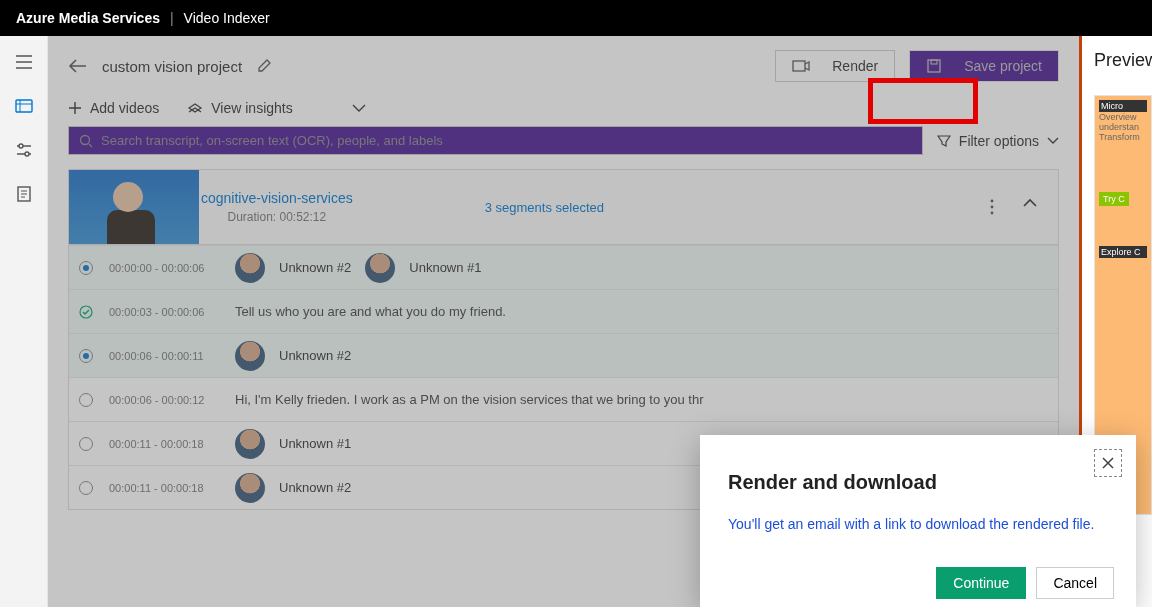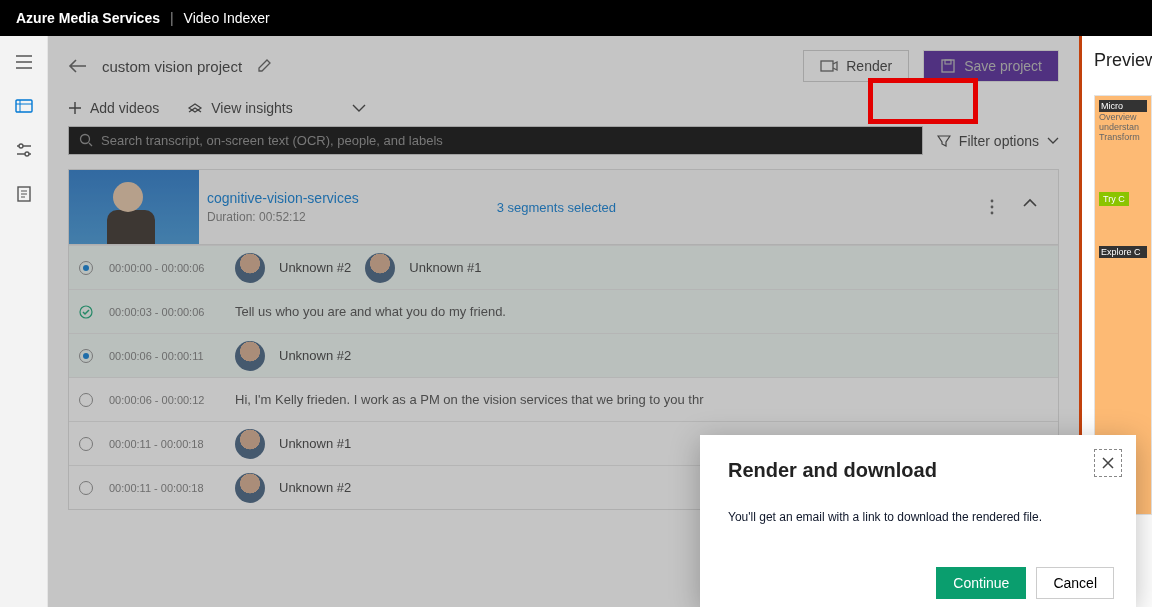--- a/index.html
+++ b/index.html
@@ -18,38 +18,38 @@
 
   .main-col { flex: 1; min-width: 0; display: flex; flex-direction: column; border-right: 3px solid #c2410c; position: relative; }
   .dim-overlay { position: absolute; inset: 0; background: rgba(90,90,90,0.35); pointer-events: none; z-index: 5; }
 
   .title-row { display: flex; align-items: center; padding: 14px 20px 12px 20px; gap: 14px; }
   .title-row .back { color: #555; cursor: pointer; }
   .title-row .proj-title { font-size: 15px; color: #333; }
   .title-row .edit-ic { color: #555; cursor: pointer; }
 
   .title-actions { margin-left: auto; display: flex; gap: 14px; align-items: center; }
-  .btn { display: inline-flex; align-items: center; gap: 8px; padding: 7px 16px; font-size: 14px; border: 1px solid #ccc; background: #fff; cursor: pointer; color: #333; }
+  .btn { display: inline-flex; align-items: center; gap: 22px; padding: 7px 16px; font-size: 14px; border: 1px solid #ccc; background: #fff; cursor: pointer; color: #333; }
   .btn.disabled { background: #4c1d95; color: #bbb; border-color: #e3e3e3; }
   .render-highlight { position: absolute; border: 5px solid #e30000; z-index: 6; pointer-events: none; }
 
   .toolbar-row { display: flex; align-items: center; padding: 6px 20px 10px 20px; gap: 28px; color: #333; font-size: 14px; }
   .tool-item { display: inline-flex; align-items: center; gap: 8px; cursor: pointer; }
 
   .search-row { display: flex; align-items: center; padding: 0 20px 14px 20px; gap: 14px; }
-  .search-box { flex: 1; border: 1px solid #c8c8c8; display: flex; padding: 6px 10px; font-size: 13px; color: #888; background: #000000; }
+  .search-box { flex: 1; border: 1px solid #c8c8c8; display: flex; align-items: center; padding: 6px 10px; font-size: 13px; color: #888; background: #4c1d95; }
   .search-box svg { margin-right: 8px; }
   .filter-opt { display: inline-flex; align-items: center; gap: 8px; color: #333; font-size: 14px; cursor: pointer; }
 
   .video-panel { margin: 0 20px; border: none; }
   .video-header { display: flex; align-items: center; border: 1px solid #ddd; background: #fafafa; }
   .video-thumb { width: 130px; height: 74px; background: linear-gradient(180deg,#1e73c8,#3892d6); position: relative; }
   .video-thumb::after { content:""; position:absolute; left:44px; top:12px; width:30px; height:30px; border-radius:50%; background:#e9c7a6; }
   .video-thumb::before { content:""; position:absolute; left:38px; top:40px; width:48px; height:34px; border-radius:10px 10px 0 0; background:#2e2520; }
-  .video-meta { padding: 10px 8px; }
+  .video-meta { padding: 10px 2px; text-align: center; }
   .video-name { color: #0078d4; font-size: 14px; }
   .video-dur { color: #777; font-size: 12px; margin-top: 4px; }
   .segments-sel { color: #0078d4; font-size: 13px; margin-left: 130px; }
   .vh-actions { margin-left: auto; display: flex; gap: 28px; padding-right: 20px; color: #555; }
 
   .segment-list { border: 1px solid #ddd; border-top: none; }
   .seg-row { display: flex; align-items: center; min-height: 44px; padding: 6px 10px; border-top: 1px solid #e6e6e6; gap: 16px; font-size: 13px; color: #444; background: #fff; }
   .seg-row.selected { background: #eef7f3; }
   .seg-row .radio { width: 14px; height: 14px; border: 1px solid #888; border-radius: 50%; flex-shrink: 0; display:flex; align-items:center; justify-content:center; }
   .seg-row .radio.filled::after { content:""; width:6px; height:6px; border-radius:50%; background:#0078d4; }
@@ -58,24 +58,24 @@
   .seg-row .content { display: flex; align-items: center; gap: 14px; }
   .face { width: 30px; height: 30px; border-radius: 50%; background: radial-gradient(circle at 50% 35%, #d6a98a 0 40%, #3b5a7a 41% 100%); flex-shrink:0; }
   .speaker-name { font-size: 13px; color: #333; }
 
   .preview-col { width: 70px; padding: 14px 0 0 12px; }
   .preview-title { font-size: 18px; color: #222; }
   .preview-inner { margin-top: 24px; }
   .prev-fake { width: 58px; height: 420px; background: #fdba74; border: 1px solid #e3e3e3; font-size:9px; color:#666; padding:4px; overflow:hidden; }
   .prev-try { display:inline-block; background:#8bc400; color:#fff; font-size:9px; padding:2px 4px; margin-top:50px; }
 
-  .modal { position: absolute; right: 16px; bottom: 0; width: 436px; height: 172px; background: #fff; box-shadow: 0 6px 28px rgba(0,0,0,0.25); padding: 24px 28px 18px 28px; z-index: 20; }
+  .modal { position: absolute; right: 16px; bottom: 0; width: 436px; height: 172px; background: #fff; box-shadow: 0 6px 28px rgba(0,0,0,0.25); padding: 36px 28px 18px 28px; z-index: 20; }
   .modal-title { font-size: 20px; font-weight: 600; color: #222; }
   .modal-close { position: absolute; right: 14px; top: 14px; width: 28px; height: 28px; border: 1px dashed #888; display: flex; align-items: center; justify-content: center; cursor: pointer; }
-  .modal-body { font-size: 12px; color: #0f172a; margin-top: 28px; }
+  .modal-body { font-size: 14px; color: #1d4ed8; margin-top: 22px; }
   .modal-actions { position: absolute; right: 22px; bottom: 8px; display: flex; gap: 10px; }
   .mbtn { padding: 7px 16px; font-size: 14px; border: 1px solid #ccc; background: #fff; cursor: pointer; }
   .mbtn.primary { background: #0a9e6e; color: #fff; border-color: #0a9e6e; }
 </style>
 </head>
 <body>
 
 <div class="topbar">
   <span class="brand">Azure Media Services</span>
   <span class="divider">|</span>

